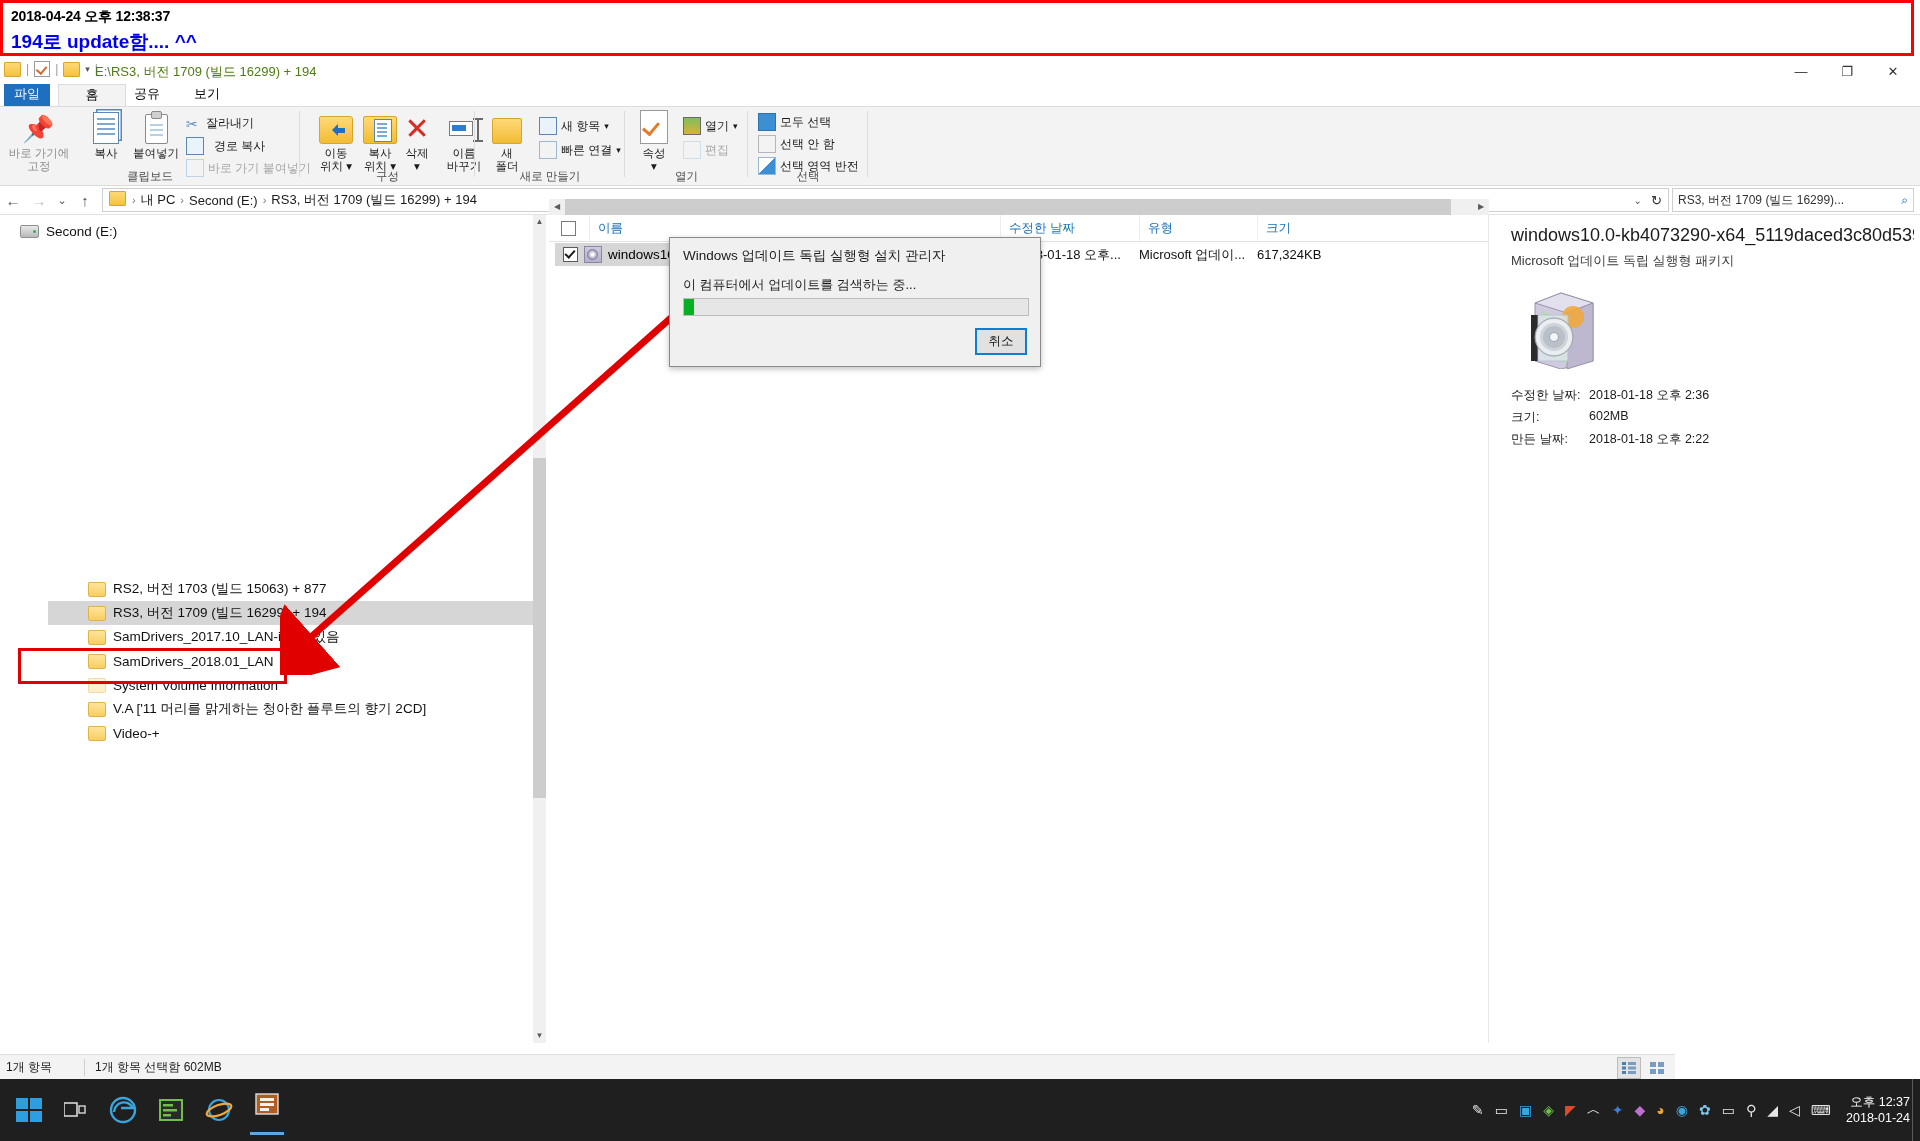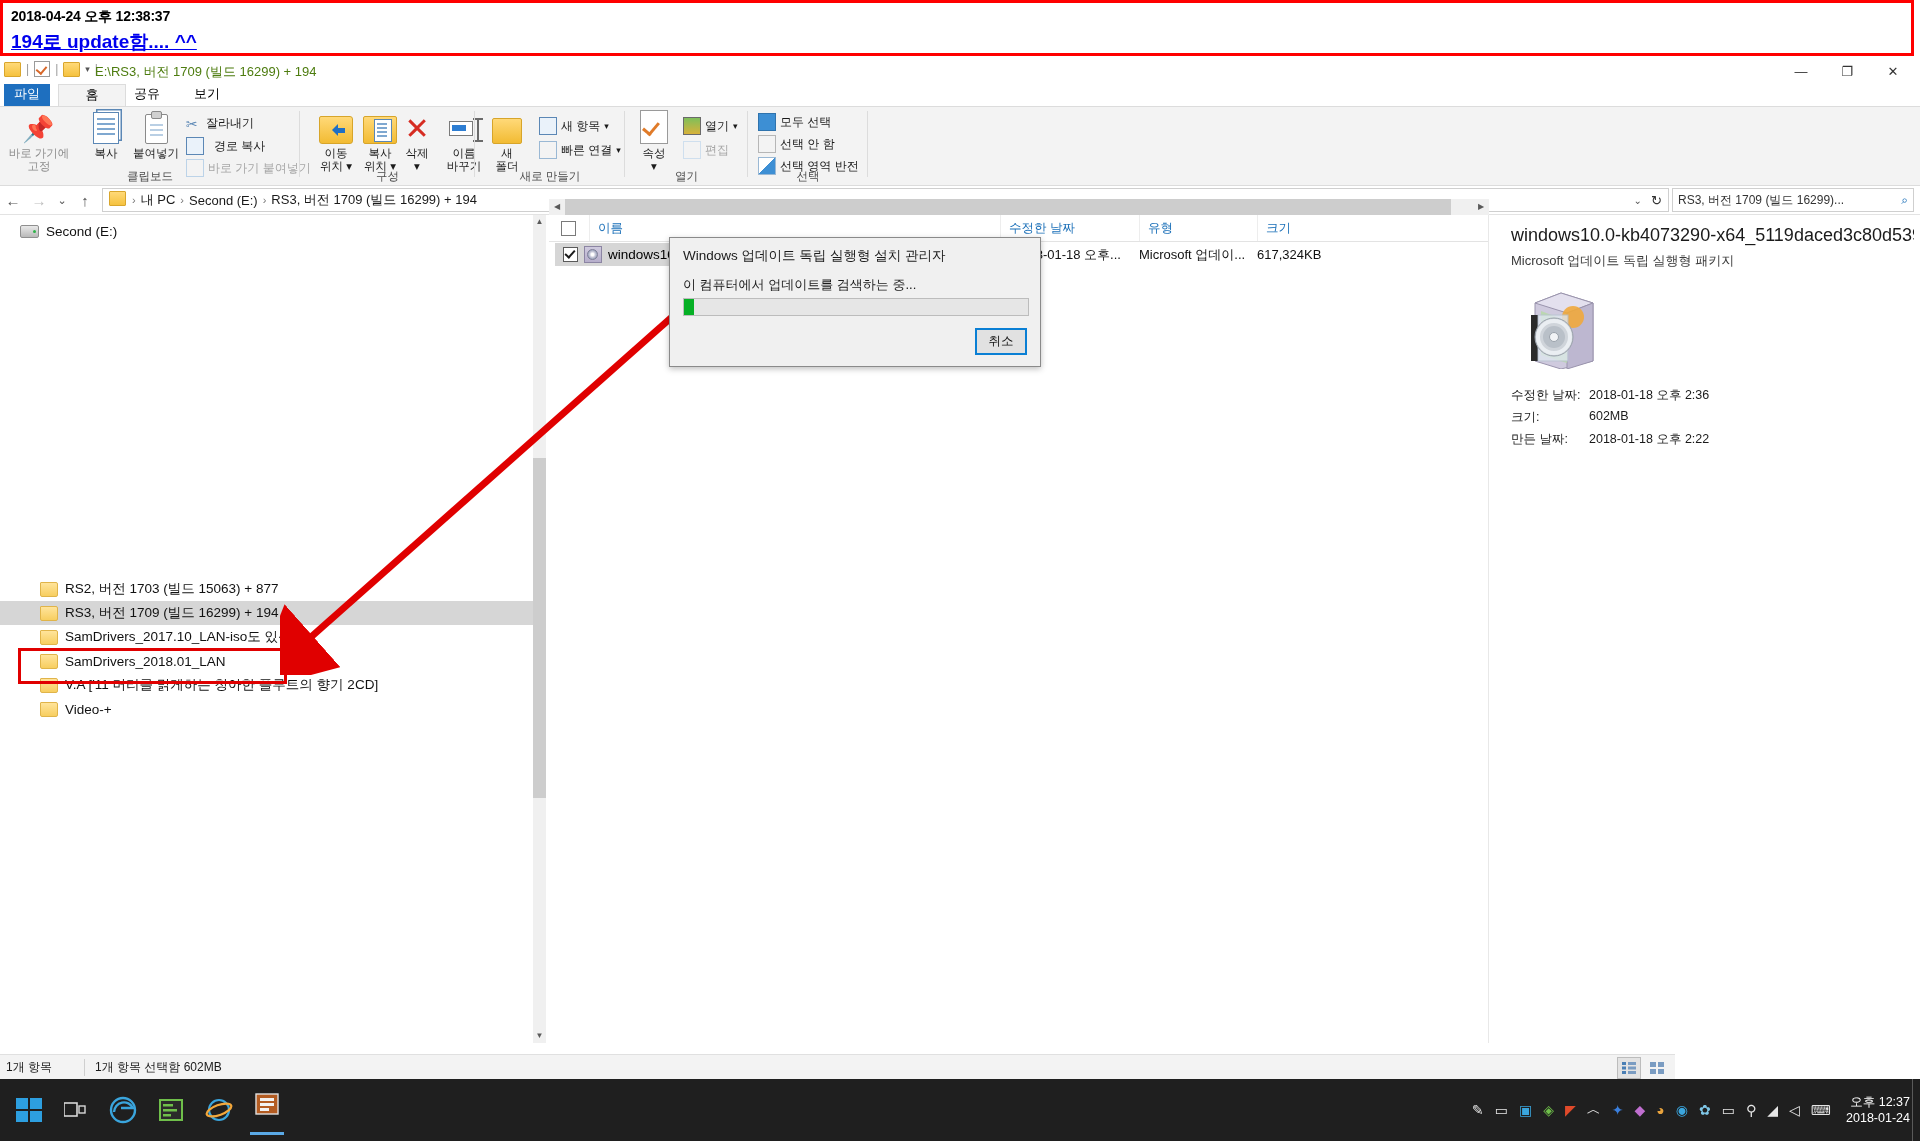--- a/index.html
+++ b/index.html
@@ -7,21 +7,21 @@
     width:1920px;height:1141px;overflow:hidden;
     font-family:"Liberation Sans","DejaVu Sans",sans-serif;
     font-size:13px;color:#000;background:#fff;
   }
   
   #annotation-banner{
     position:absolute;left:0;top:0;width:1914px;height:56px;
     border:3px solid #ff0000;box-sizing:border-box;background:#fff;
   }
   #ann-time{position:absolute;left:8px;top:5px;font-size:14px;font-weight:bold;color:#000;letter-spacing:-0.2px;}
-  #ann-msg{position:absolute;left:8px;top:26px;font-size:19px;font-weight:bold;color:#0000ee;text-decoration:underline;}
+  #ann-msg{position:absolute;left:8px;top:26px;font-size:19px;font-weight:bold;color:#0000ee;}
   
   #explorer{
     position:absolute;left:0;top:58px;width:1920px;height:1021px;background:#fff;
   }
   
   #titlebar{position:relative;height:26px;background:#fff;border-bottom:0px solid #ddd;}
   .qa-icons{position:absolute;left:4px;top:3px;display:flex;align-items:center;gap:5px;}
   .qa-sq{width:15px;height:13px;border-radius:1px;}
   .fld{background:linear-gradient(#ffd978,#f5c23f);border:1px solid #d9a62c;}
   .qa-sep{color:#9a9a9a;font-size:12px;}
@@ -335,36 +335,40 @@
     </div>
   </div>
 
   <div id="bodyarea">
 
     <div id="navpane">
       <div class="treeitem root" style="margin-top:4px;">
         <span class="drive"></span>
         <span>Second (E:)</span>
       </div>
-      <div id="tree-list" style="position:absolute;left:0;top:362px;width:533px;">
+      <div id="tree-list" style="position:absolute;left:0;top:362px;width:533px;padding-left:48px;">
           <div class="treeitem">
             <span class="tfolder"></span>
             <span>RS2, 버전 1703 (빌드 15063) + 877</span>
           </div>
           <div class="treeitem" style="background: rgb(214, 214, 214); width: 533px;">
             <span class="tfolder"></span>
             <span>RS3, 버전 1709 (빌드 16299) + 194</span>
           </div>
           <div class="treeitem">
             <span class="tfolder"></span>
             <span>SamDrivers_2017.10_LAN-iso도 있음</span>
           </div>
           <div class="treeitem">
             <span class="tfolder"></span>
             <span>SamDrivers_2018.01_LAN</span>
+          </div>
+          <div class="treeitem">
+            <span class="tfolder pale"></span>
+            <span>System Volume Information</span>
           </div>
           <div class="treeitem">
             <span class="tfolder"></span>
             <span>V.A ['11 머리를 맑게하는 청아한 플루트의 향기 2CD]</span>
           </div>
           <div class="treeitem">
             <span class="tfolder"></span>
             <span>Video-+</span>
           </div>
         </div>

